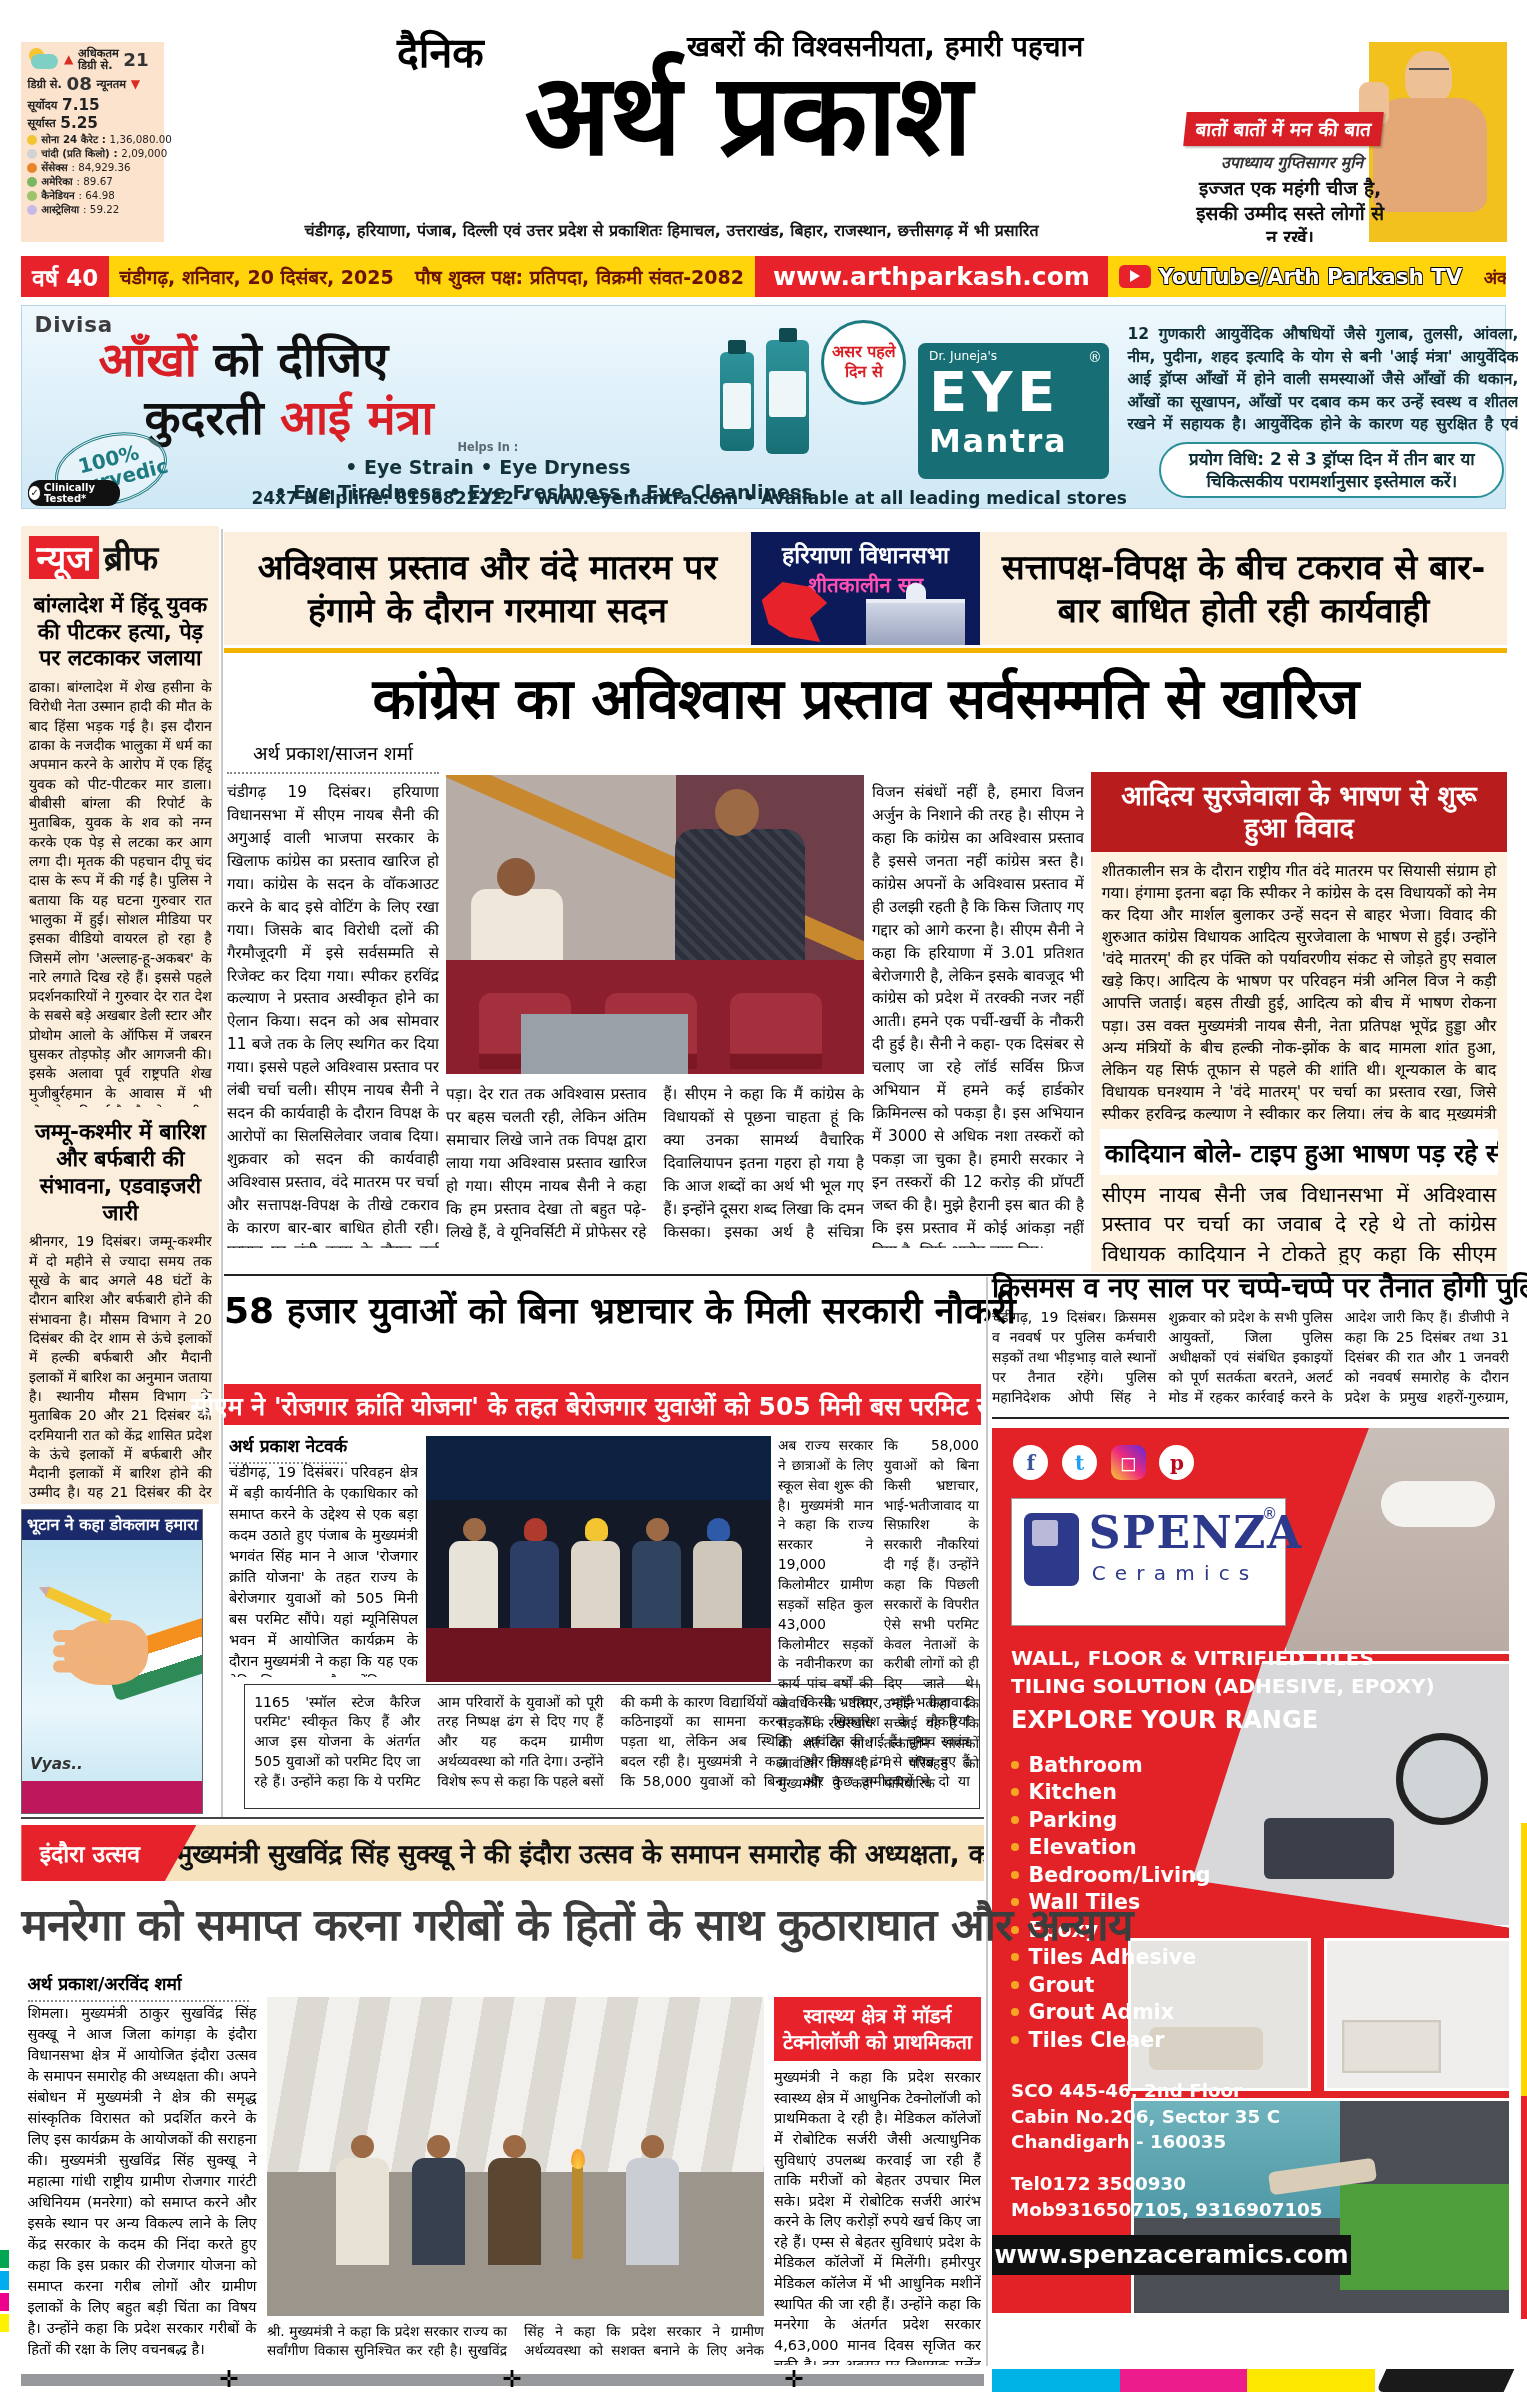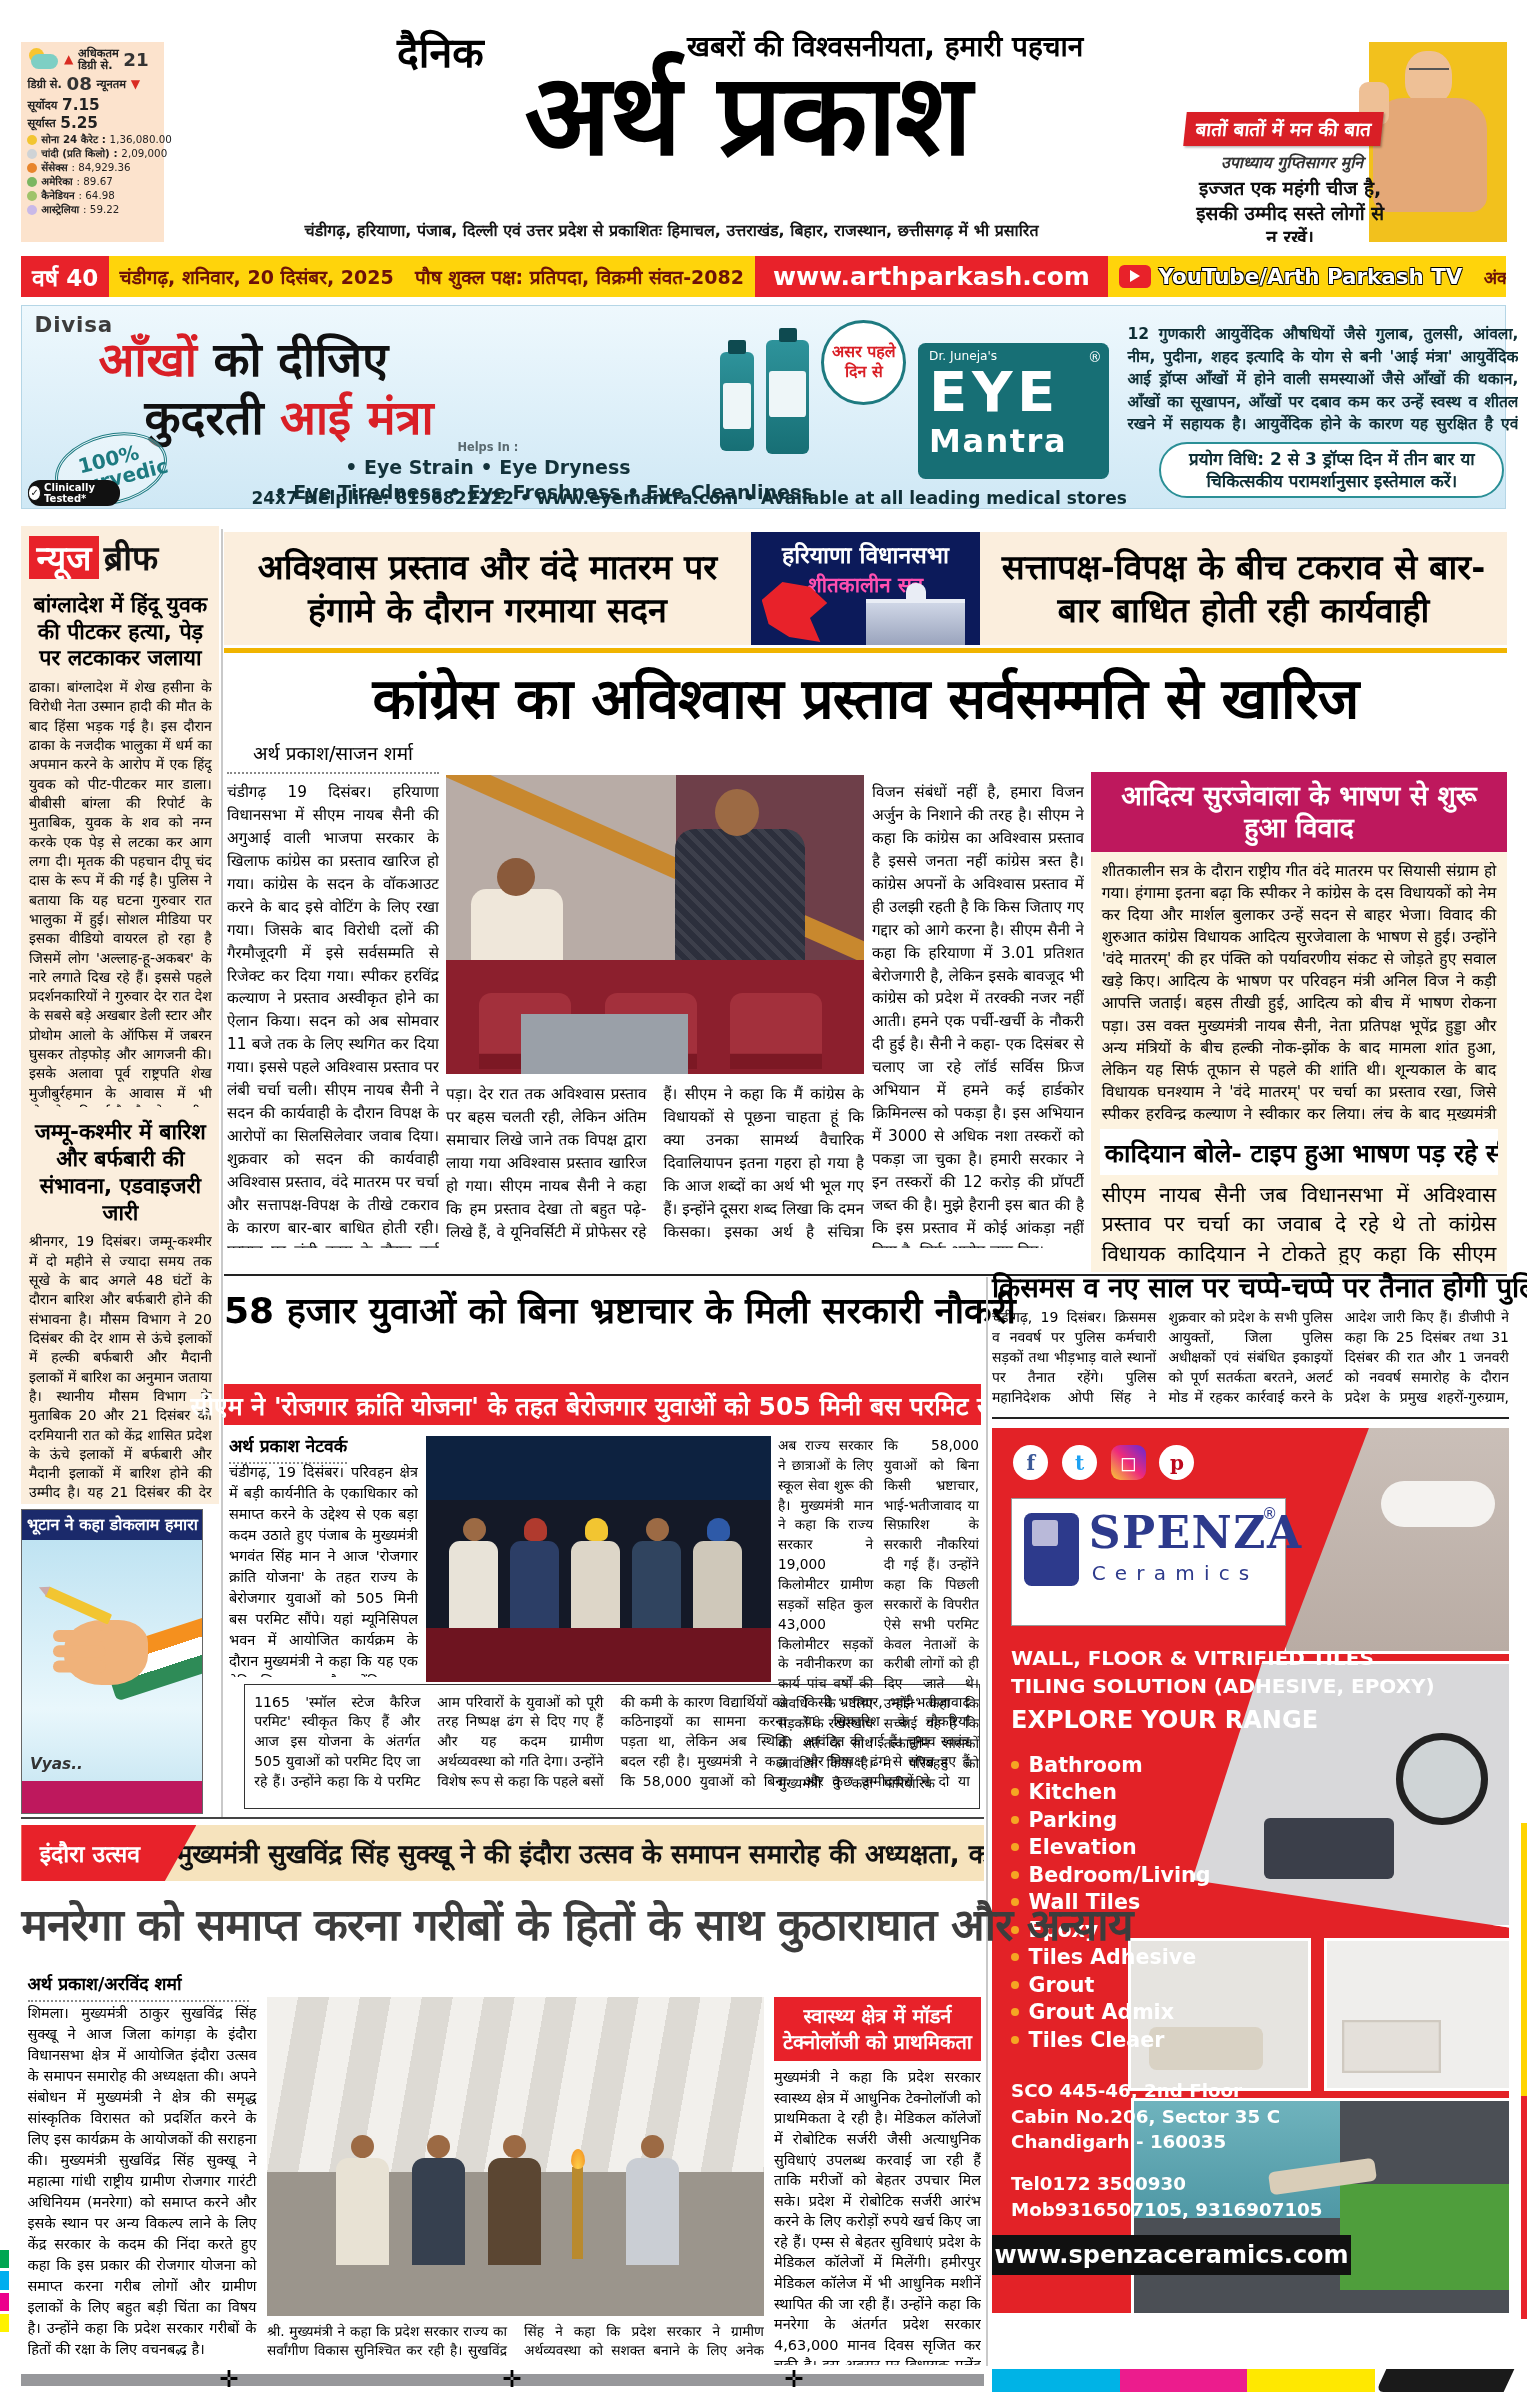--- a/index.html
+++ b/index.html
@@ -120,21 +120,21 @@
 .msp-desk{position:absolute;left:18%;bottom:0;width:40%;height:20%;background:#9aa0a8}
 .msp-p1{position:absolute;left:6%;top:38%;width:92px;height:114px;background:#efe7da;border-radius:15.3px 15.3px 0 0}
 .msp-p1 .h{position:absolute;left:26px;top:-30.5px;width:38px;height:38px;border-radius:50%;background:#8a5a3b}
 .msp-p2{position:absolute;right:14%;top:18%;width:130px;height:221px;background:#2c2f3c;border-radius:20px 20px 0 0;background-image:repeating-linear-gradient(45deg,rgba(255,255,255,.08) 0 4.6px,transparent 4.6px 10.7px)}
 .msp-p2 .h{position:absolute;left:40px;top:-40px;width:44px;height:47px;border-radius:50%;background:#9c6a44}
 .msp-scarf{position:absolute;right:16%;top:22%;width:114px;height:69px;background:repeating-linear-gradient(135deg,#a42631 0 7.6px,#6e1620 7.6px 12.2px,#c8c2b8 12.2px 15.3px);border-radius:9.2px}
 .ms-col23{left:446px;top:1083px;width:418px;height:162px;column-count:2;column-gap:17px}
 .ms-col4{left:872px;top:781px;width:212px;height:467px}
 
 .surjewala{left:1091px;top:772px;width:416px;height:500px;background:#fdf3e0;overflow:hidden}
-.sj-header{background:#be185d;color:#fff;font-size:27px;font-weight:bold;text-align:center;padding:7.6px 6.1px;line-height:1.2}
+.sj-header{background:#b91c1c;color:#fff;font-size:27px;font-weight:bold;text-align:center;padding:7.6px 6.1px;line-height:1.2}
 .sj-body{padding:7.6px 10.7px 0;font-size:15.6px;line-height:1.42;text-align:justify;height:269px;overflow:hidden}
 .sj-sub{background:#fff;margin:7.6px 9.2px 0;padding:6.1px 4.6px;text-align:center;font-size:25px;font-weight:bold;white-space:nowrap;overflow:hidden}
 .sj-body2{padding:6.1px 10.7px 0;font-size:21px;line-height:1.4;text-align:justify;height:90px;overflow:hidden}
 .sj-footer{padding:4.6px 10.7px;font-size:14.5px;font-style:italic;color:#222;overflow:hidden;height:49px}
 .hrule-main{left:224px;top:1274px;width:1283px;height:2.3px;background:#222}
 
 .jobs-h{left:224px;top:1285px;width:757px;text-align:center;font-weight:bold;color:#000}
 .jobs-h .l1{font-size:36px;white-space:nowrap}
 .jobs-h .l2{font-size:36px;white-space:nowrap;margin-top:4.6px}
 .jobs-strip{left:224px;top:1384px;width:757px;height:41px;background:#e8222a;color:#fff;font-size:25px;font-weight:bold;display:flex;align-items:center;justify-content:center;white-space:nowrap}

